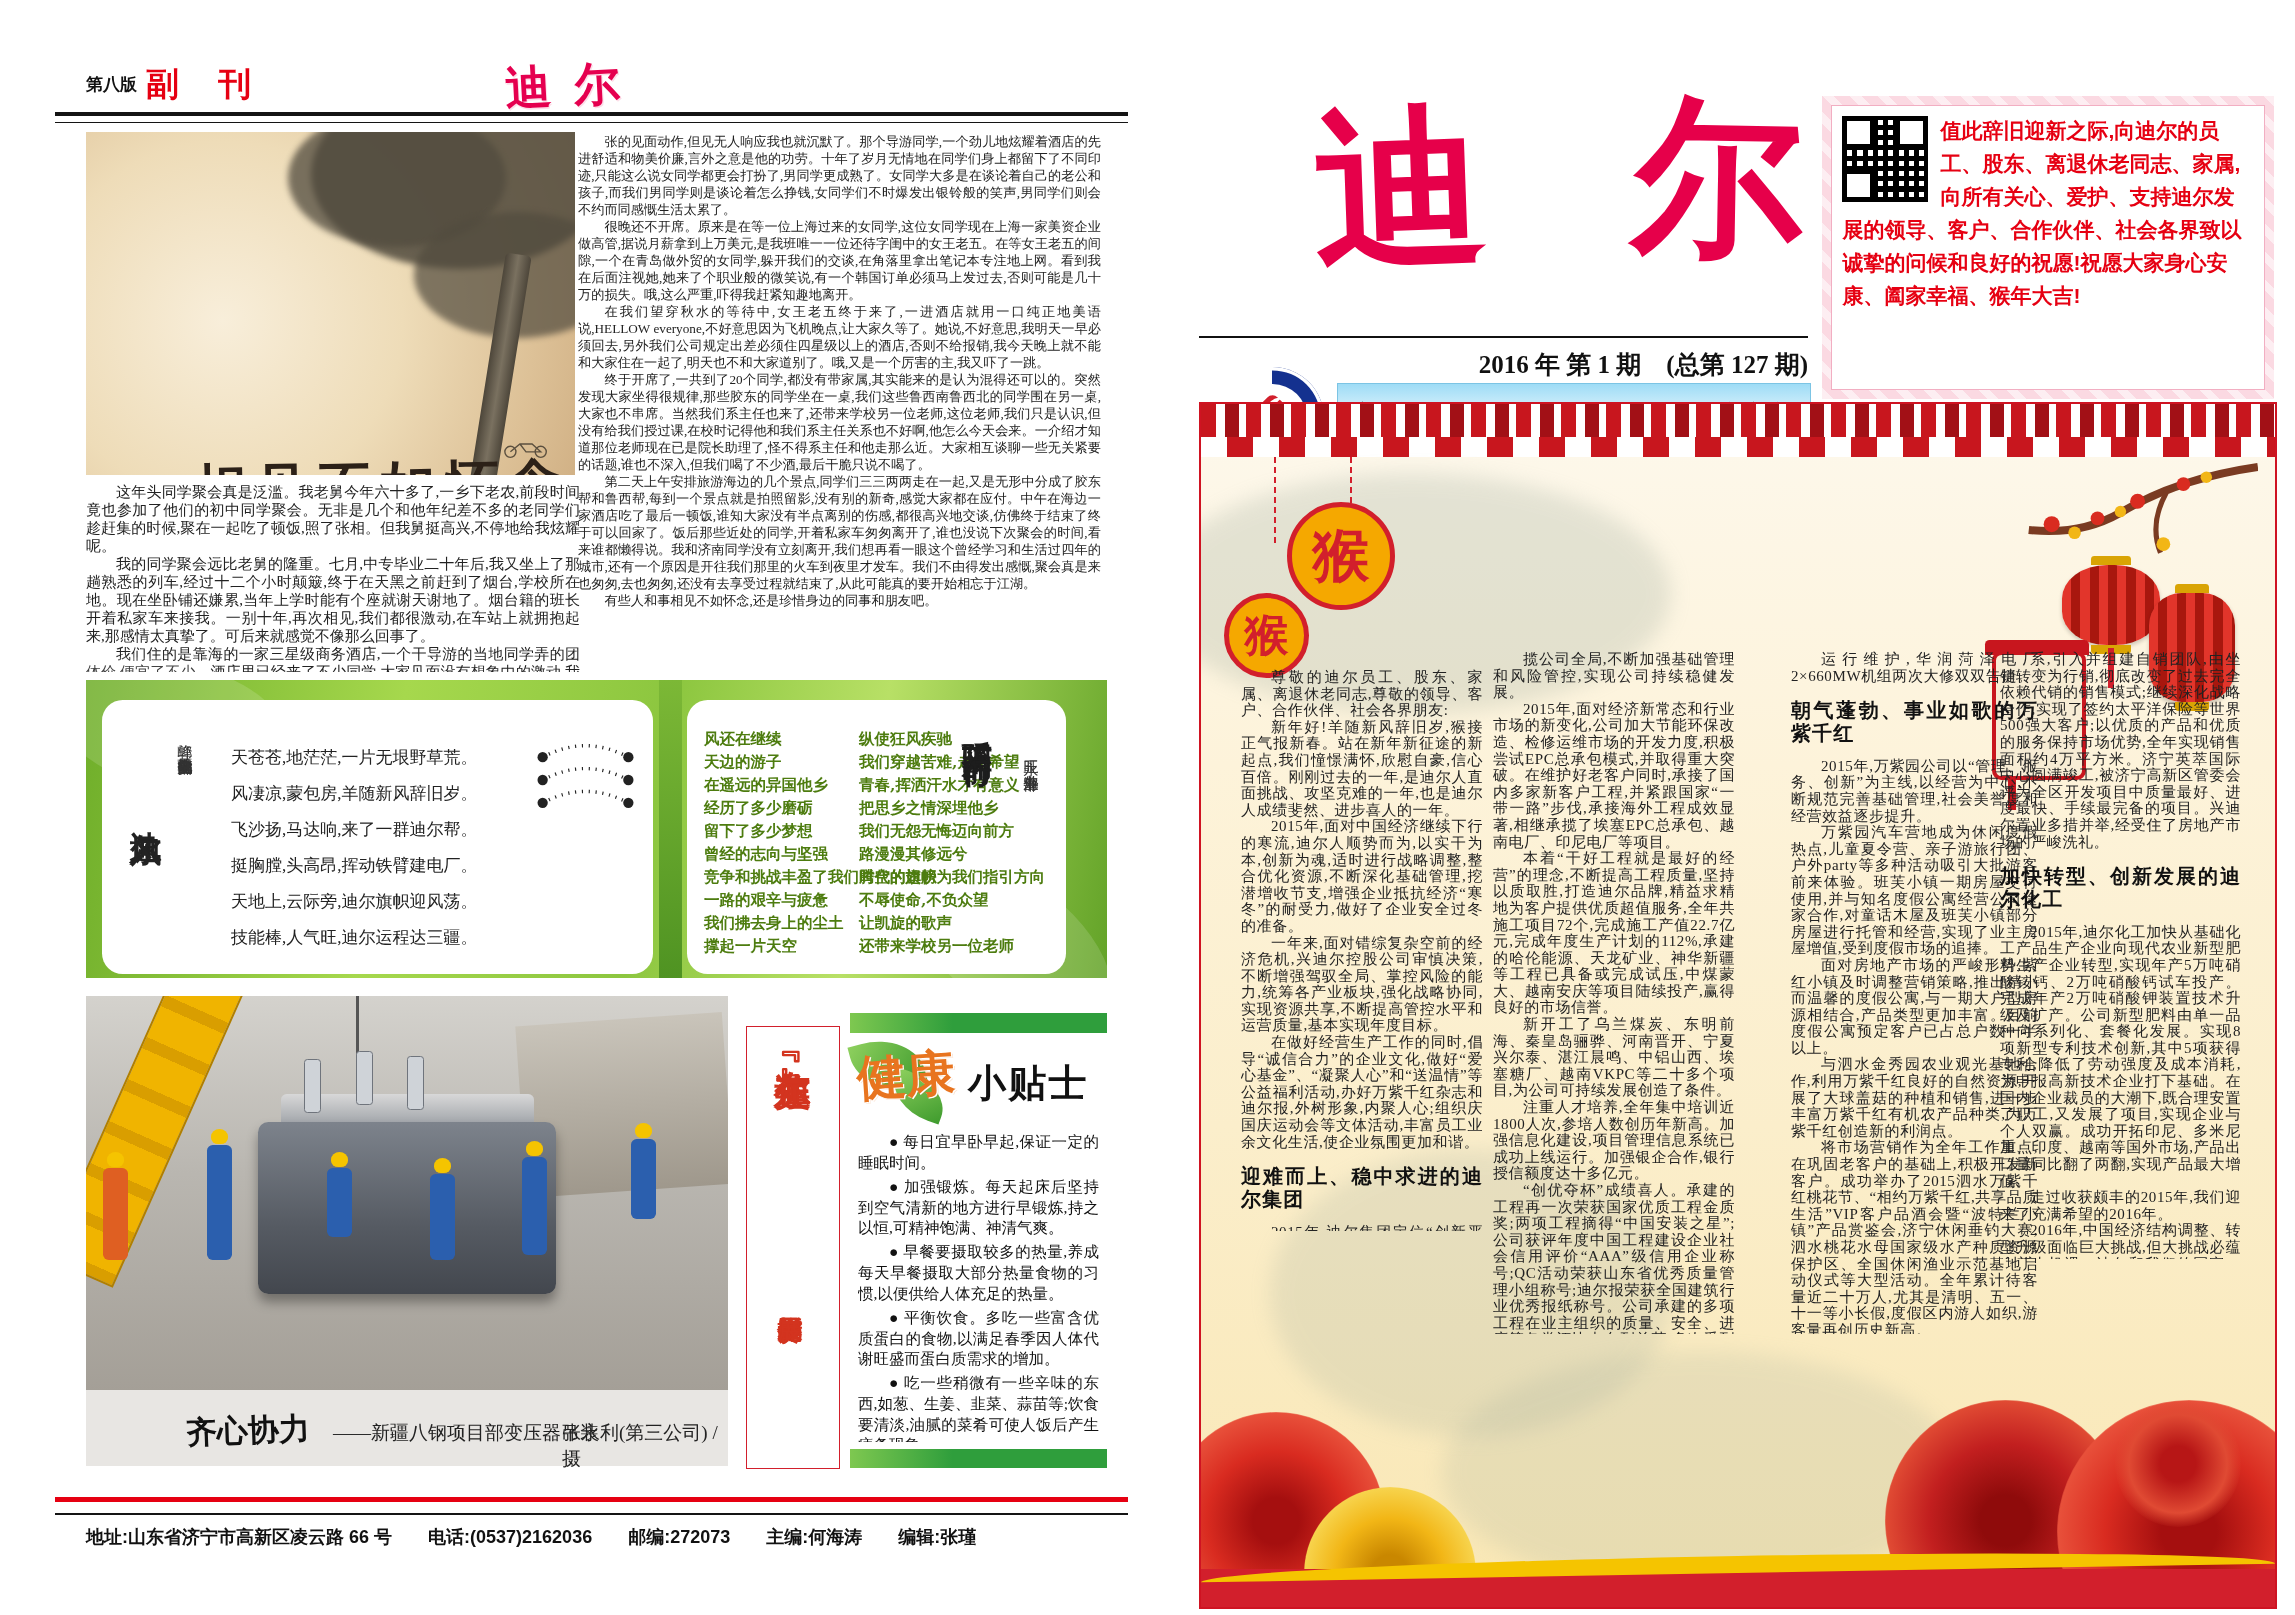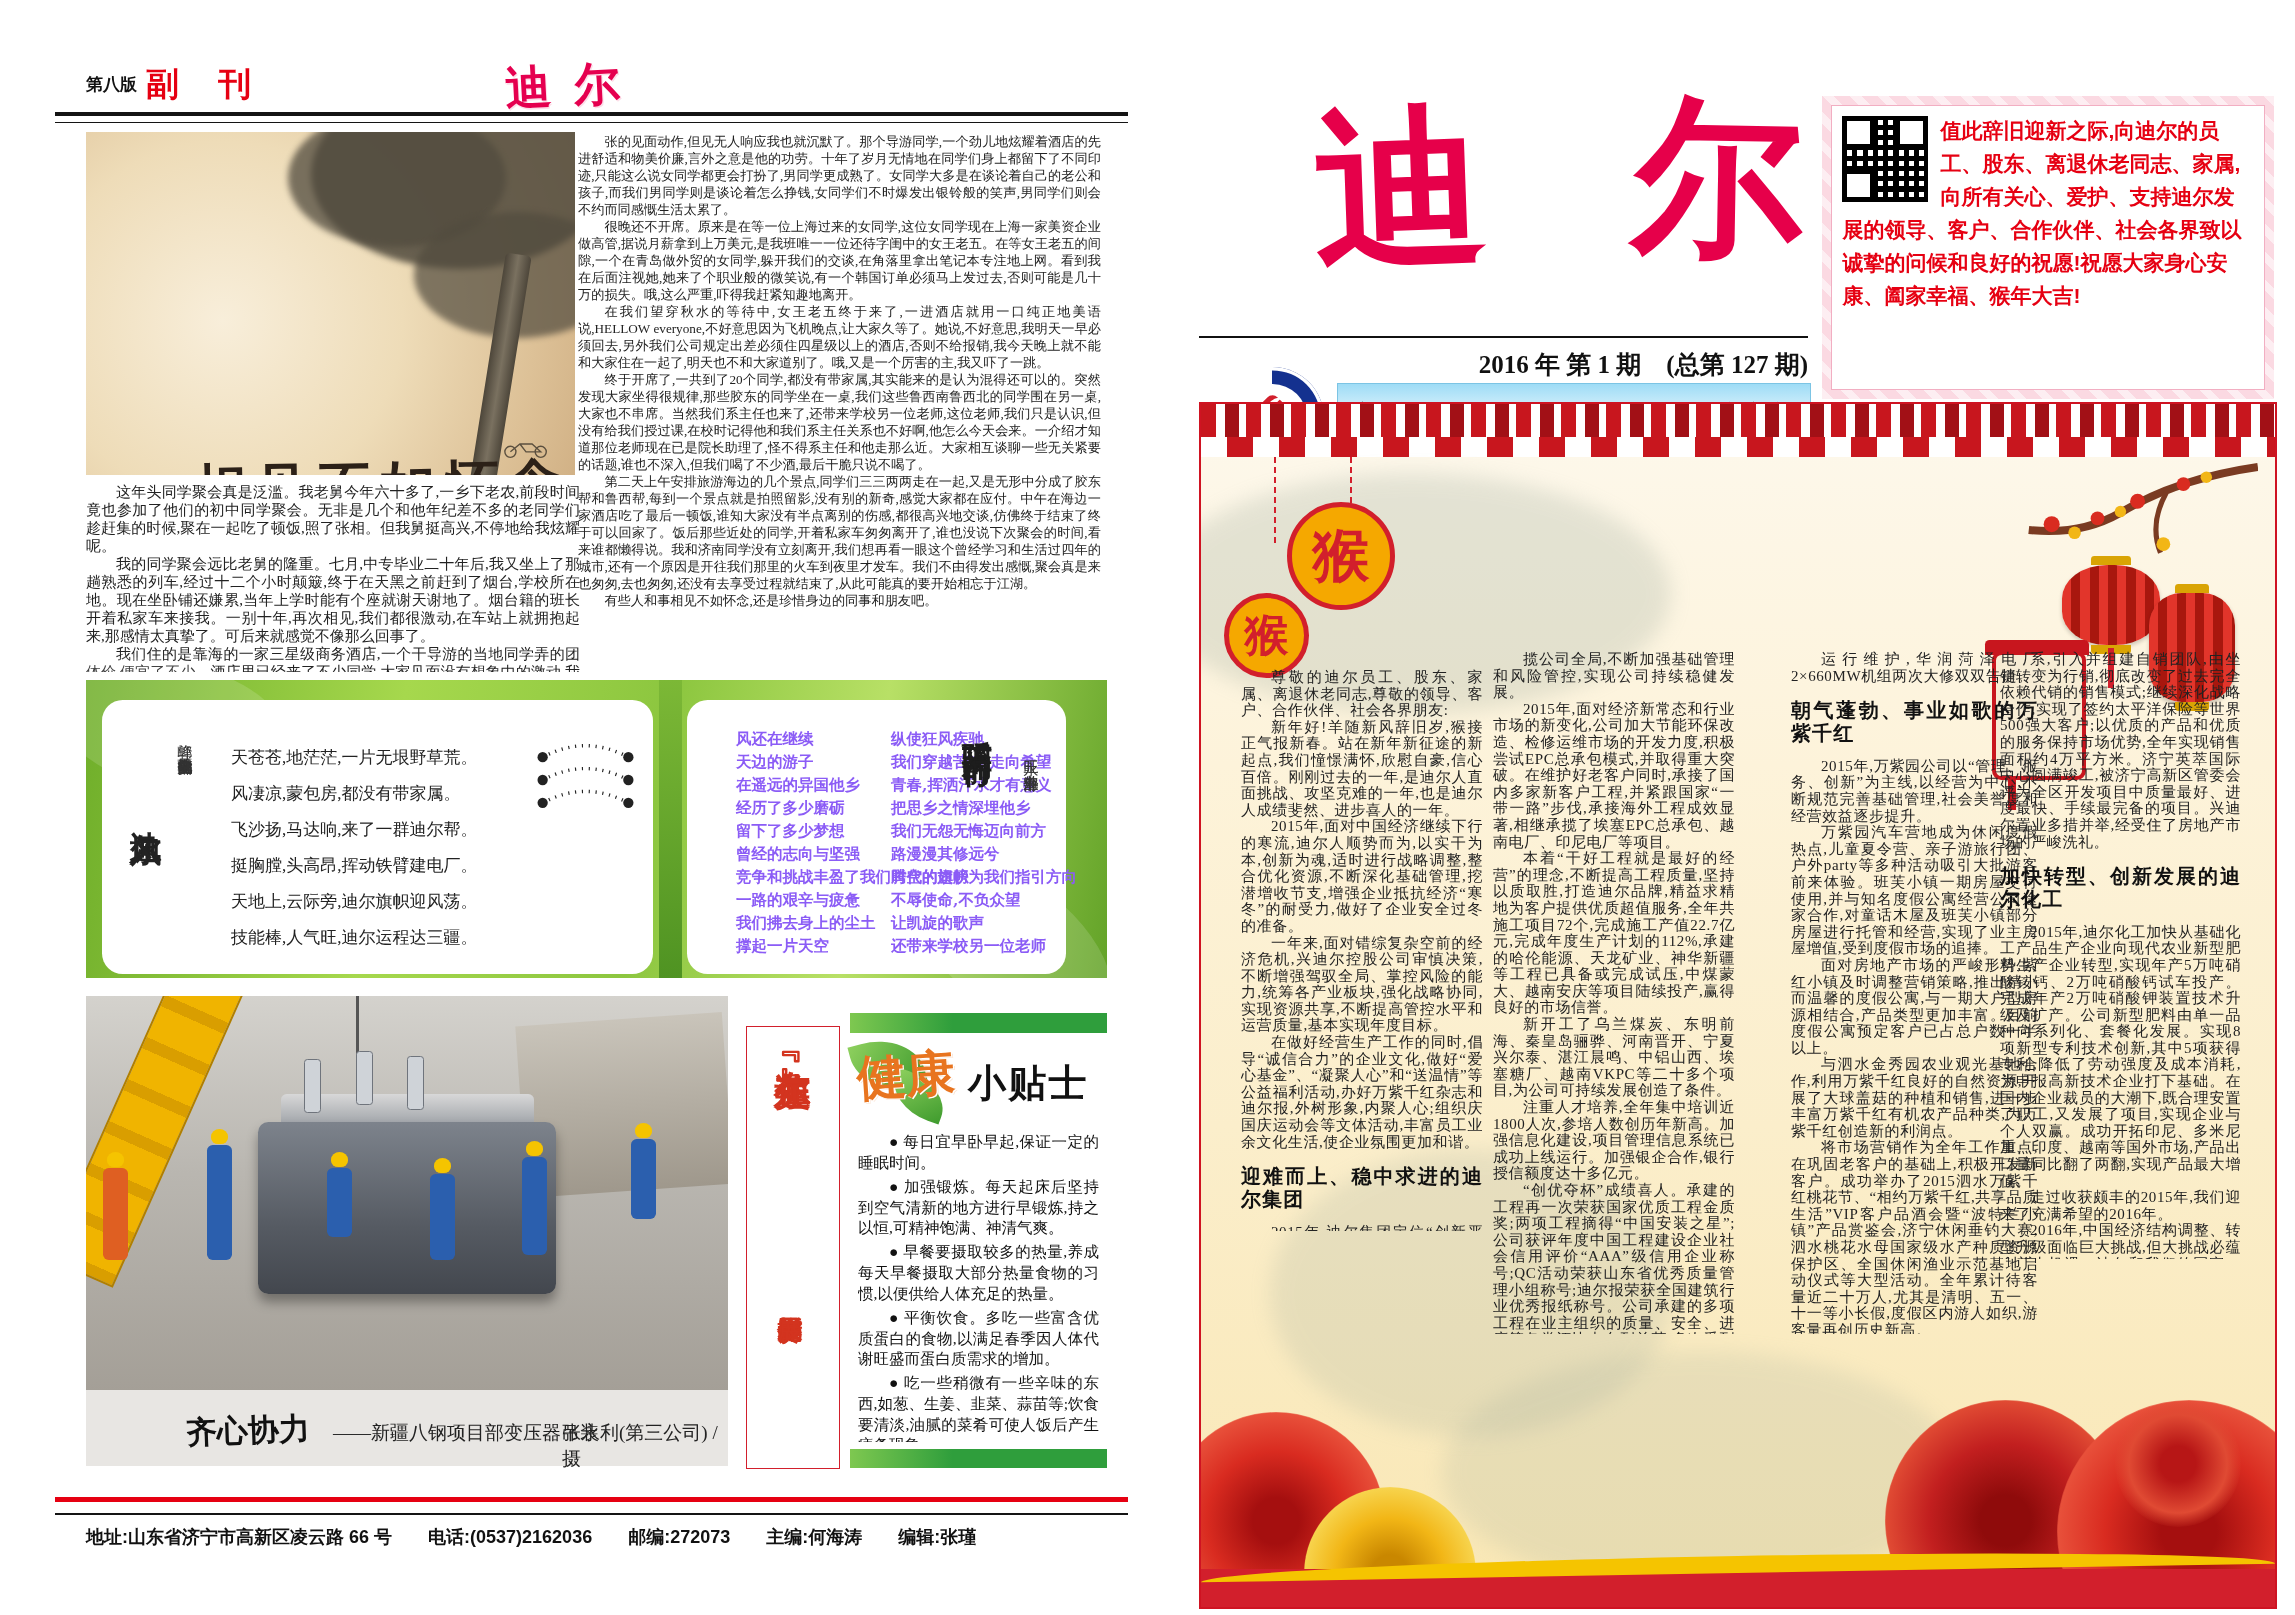--- a/index.html
+++ b/index.html
@@ -36,21 +36,21 @@
      background:linear-gradient(100deg,#6fae2a 0%,#a6d84d 30%,#8cc63f 55%,#b8e066 75%,#63a328 100%);}
   .leafvein{position:absolute;width:241px;height:138px;border-radius:0 70% 0 70%;background:rgba(255,255,255,.14);}
   .pcard{position:absolute;background:#fff;border-radius:20.7px;}
   .card1{left:16px;top:19.5px;width:551px;height:274px;}
   .gdivider{position:absolute;left:573px;top:0;width:23px;height:298px;background:linear-gradient(180deg,#7cb836,#4f9322);}
   .card2{left:601px;top:19.5px;width:379px;height:274px;}
   .p1-title{left:22px;top:106px;font-size:32px;color:#222;letter-spacing:2.3px;}
   .p1-author{left:73px;top:32px;font-size:15px;color:#333;height:230px;}
   .p1-lines{left:129px;top:40px;width:321px;font-size:17px;color:#222;line-height:36px;}
   .arcs{position:absolute;}
-  .p2-lines{position:absolute;top:27.5px;font-size:15.5px;color:#8b5cf6;line-height:23px;white-space:nowrap;margin-left:32px;}
+  .p2-lines{position:absolute;top:27.5px;font-size:15.5px;color:#4d7c0f;line-height:23px;white-space:nowrap;}
   .p2-left{left:17px;}
   .p2-right{left:172px;}
   .p2-title{right:69px;top:17px;font-size:30px;color:#1d1d1d;height:247px;letter-spacing:3.4px;}
   .p2-author{right:26px;top:49px;font-size:15px;color:#333;height:207px;}
 
   
   .photo{left:86px;top:996px;width:642px;height:395px;overflow:hidden;
      background:linear-gradient(180deg,#d4d2cd 0%,#b9b6b0 45%,#a49f97 100%);}
   .crane-boom{position:absolute;left:23px;top:-34px;width:69px;height:321px;background:repeating-linear-gradient(180deg,#f0b400 0 34px,#d99e00 34px 46px);transform:rotate(24deg);border:2.3px solid #b07f00;}
   .crane-cable{position:absolute;left:270px;top:0;width:3.4px;height:172px;background:#555;}
@@ -196,21 +196,21 @@
   </div>
 
   <div class="abs green-sec">
     <div class="leafvein" style="left:-34px;top:-23px;"></div>
     <div class="leafvein" style="right:-23px;bottom:-34px;transform:rotate(25deg);"></div>
     <div class="pcard card1">
       <div class="abs p1-title vtext callig">迪尔风</div>
       <div class="abs p1-author vtext">郭峰　内蒙古乌兰泰安能化项目部</div>
       <div class="abs p1-lines serif">
         <div>天苍苍,地茫茫,一片无垠野草荒。</div>
-        <div>风凄凉,蒙包房,都没有带家属。</div>
+        <div>风凄凉,蒙包房,羊随新风辞旧岁。</div>
         <div>飞沙扬,马达响,来了一群迪尔帮。</div>
         <div>挺胸膛,头高昂,挥动铁臂建电厂。</div>
         <div>天地上,云际旁,迪尔旗帜迎风荡。</div>
         <div>技能棒,人气旺,迪尔运程达三疆。</div>
       </div>
       <svg class="arcs" style="right:16px;top:40px;" width="103" height="80" viewBox="0 0 180 140">
         <g stroke="#222" stroke-width="6" stroke-dasharray="2 10" fill="none">
           <path d="M15 30 Q90 -10 165 30"></path>
             <path d="M15 70 Q90 30 165 70"></path>
             <path d="M15 110 Q90 70 165 110"></path>

